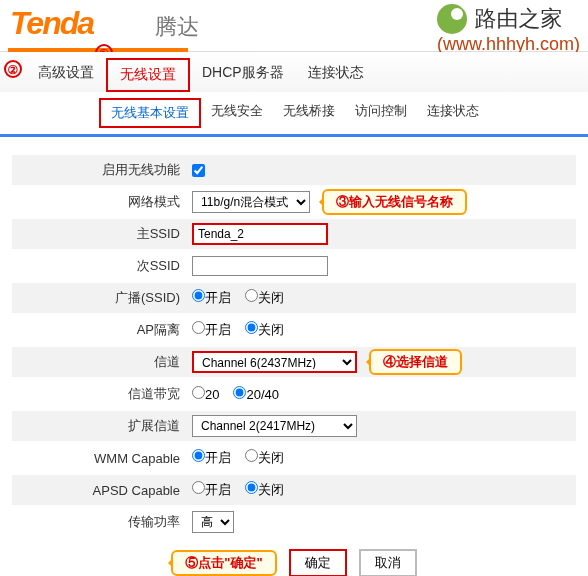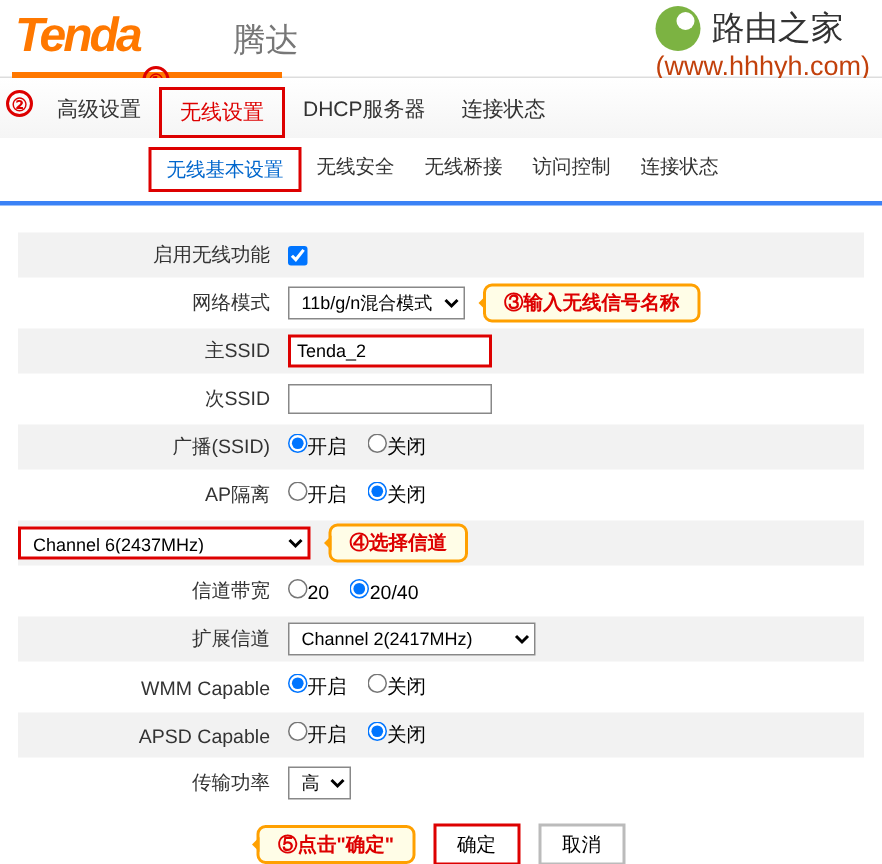--- a/index.html
+++ b/index.html
@@ -116,22 +116,23 @@
 
   <div class="row">
     <div class="label">AP隔离</div>
     <div class="field radio-group">
       <label><input type="radio" name="ap" style=""><span>开启</span></label>
       <label><input type="radio" name="ap" checked="" style=""><span>关闭</span></label>
     </div>
   </div>
 
   <div class="row alt">
+    <div class="label">信道</div>
     <div class="field">
-      <select class="hl" style="width:195px"><option>Channel 6(2437MHz)</option></select>
+      <select class="hl" style="width:165px"><option>Channel 6(2437MHz)</option></select>
       <span class="callout">④选择信道</span>
     </div>
   </div>
 
   <div class="row">
     <div class="label">信道带宽</div>
     <div class="field radio-group">
       <label><input type="radio" name="bw" style=""><span>20</span></label>
       <label><input type="radio" name="bw" checked="" style=""><span>20/40</span></label>
     </div>

